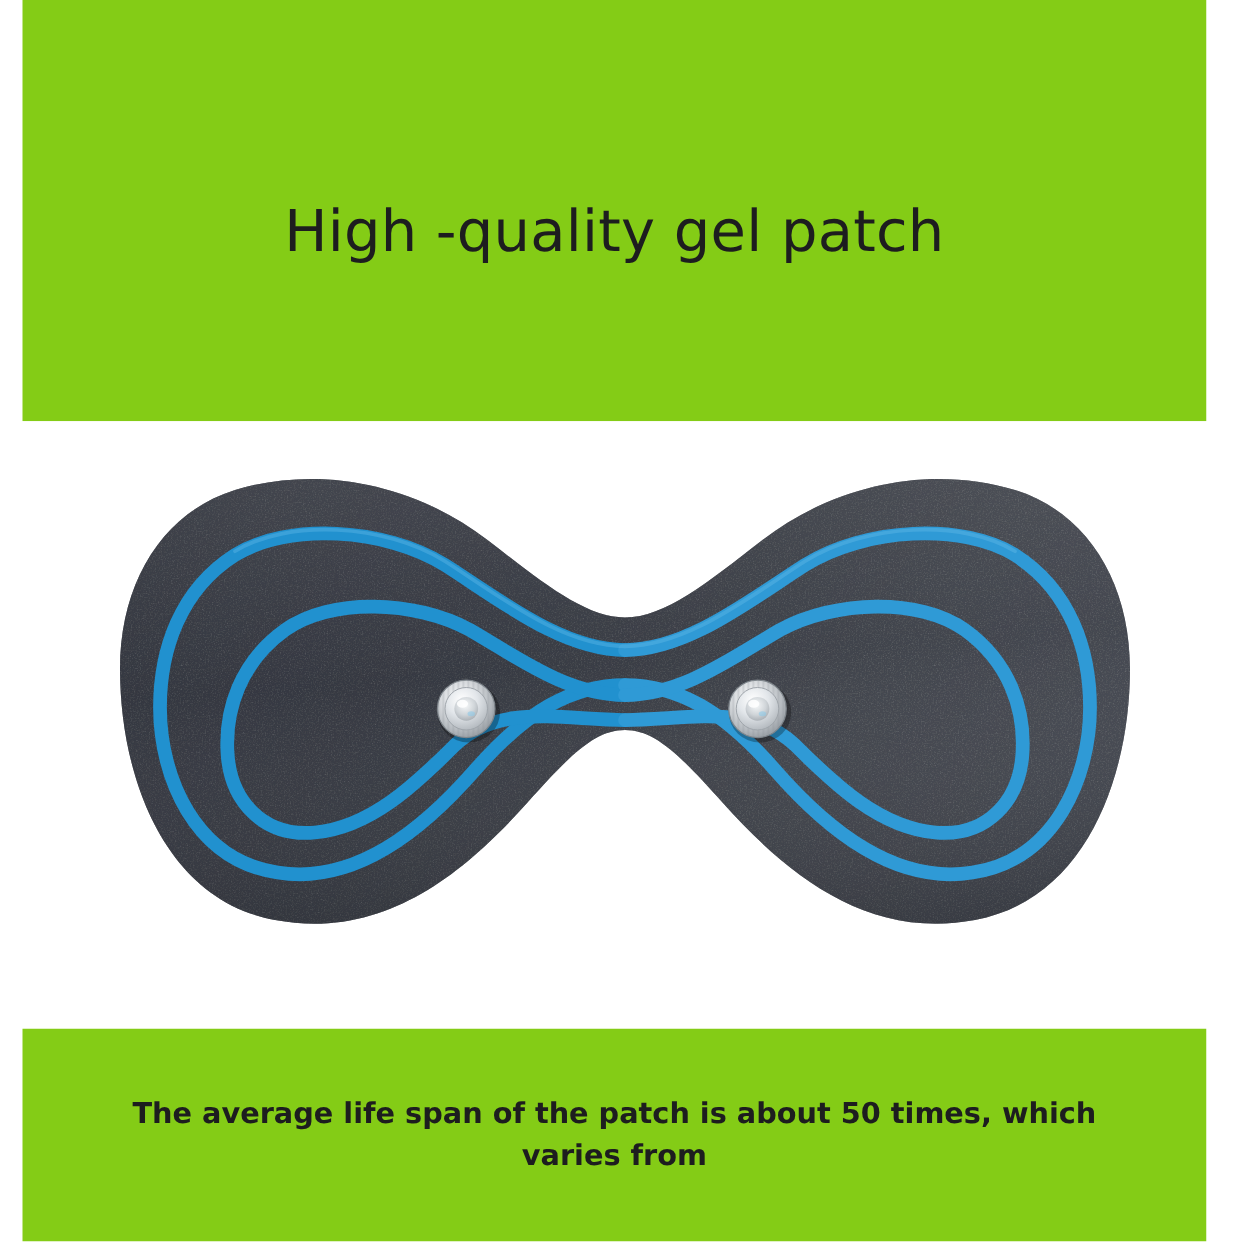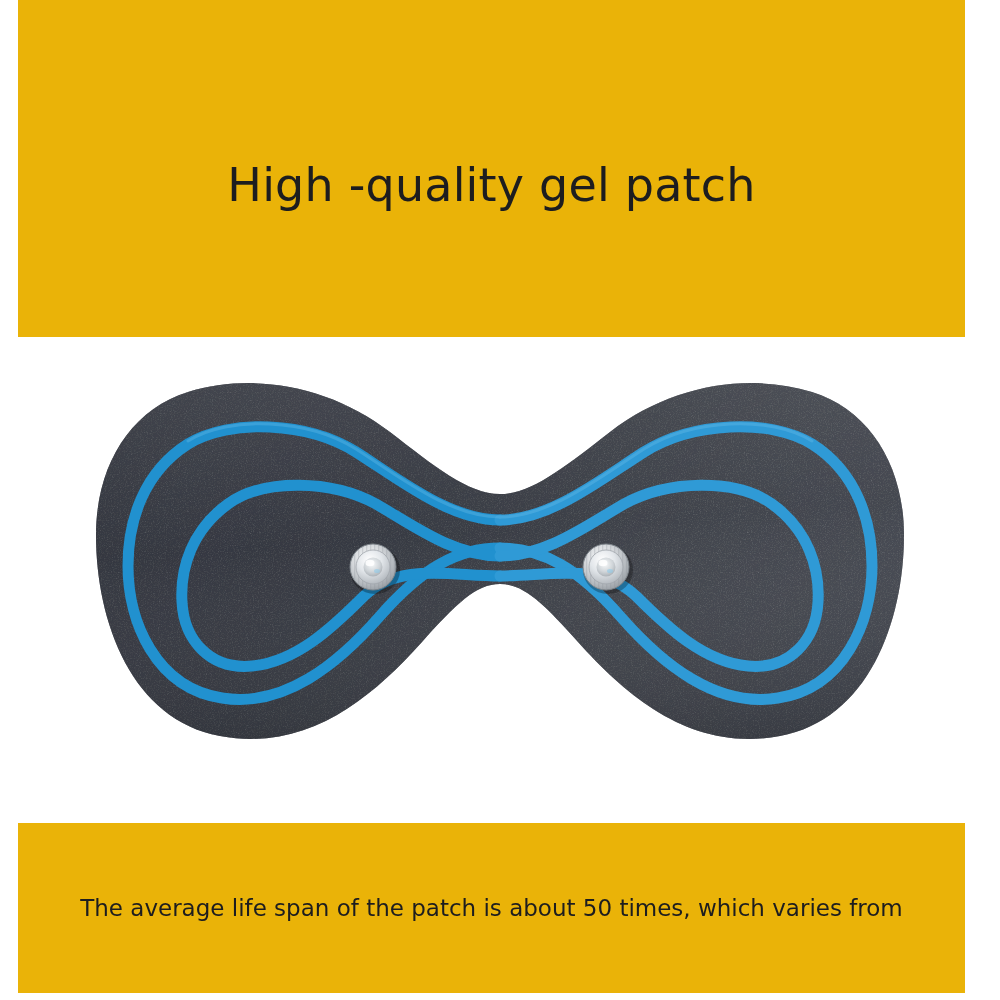--- a/index.html
+++ b/index.html
@@ -17,21 +17,21 @@
     width: 1000px;
     height: 1000px;
     background: #ffffff;
   }
 
   
   .band {
     position: absolute;
     left: 18px;
     width: 947px;
-    background: #eab308;
+    background: #84cc16;
     display: flex;
     flex-direction: column;
     align-items: center;
     justify-content: center;
   }
 
   #header-band {
     top: 0;
     height: 337px;
   }
@@ -59,21 +59,21 @@
     font-size: 22.5px;
     font-weight: 400;
     color: #26262a;
     line-height: 1.45;
   }
   #subtitle .sub-line { display: block; }
 
   #footer-caption {
     text-align: center;
     font-size: 23px;
-    font-weight: 400;
+    font-weight: 700;
     color: #1d1d1f;
     line-height: 1.5;
     padding: 0 60px;
   }
   #footer-caption .cap-line { display: block; }
 
   
   #product-stage {
     position: absolute;
     left: 0;

